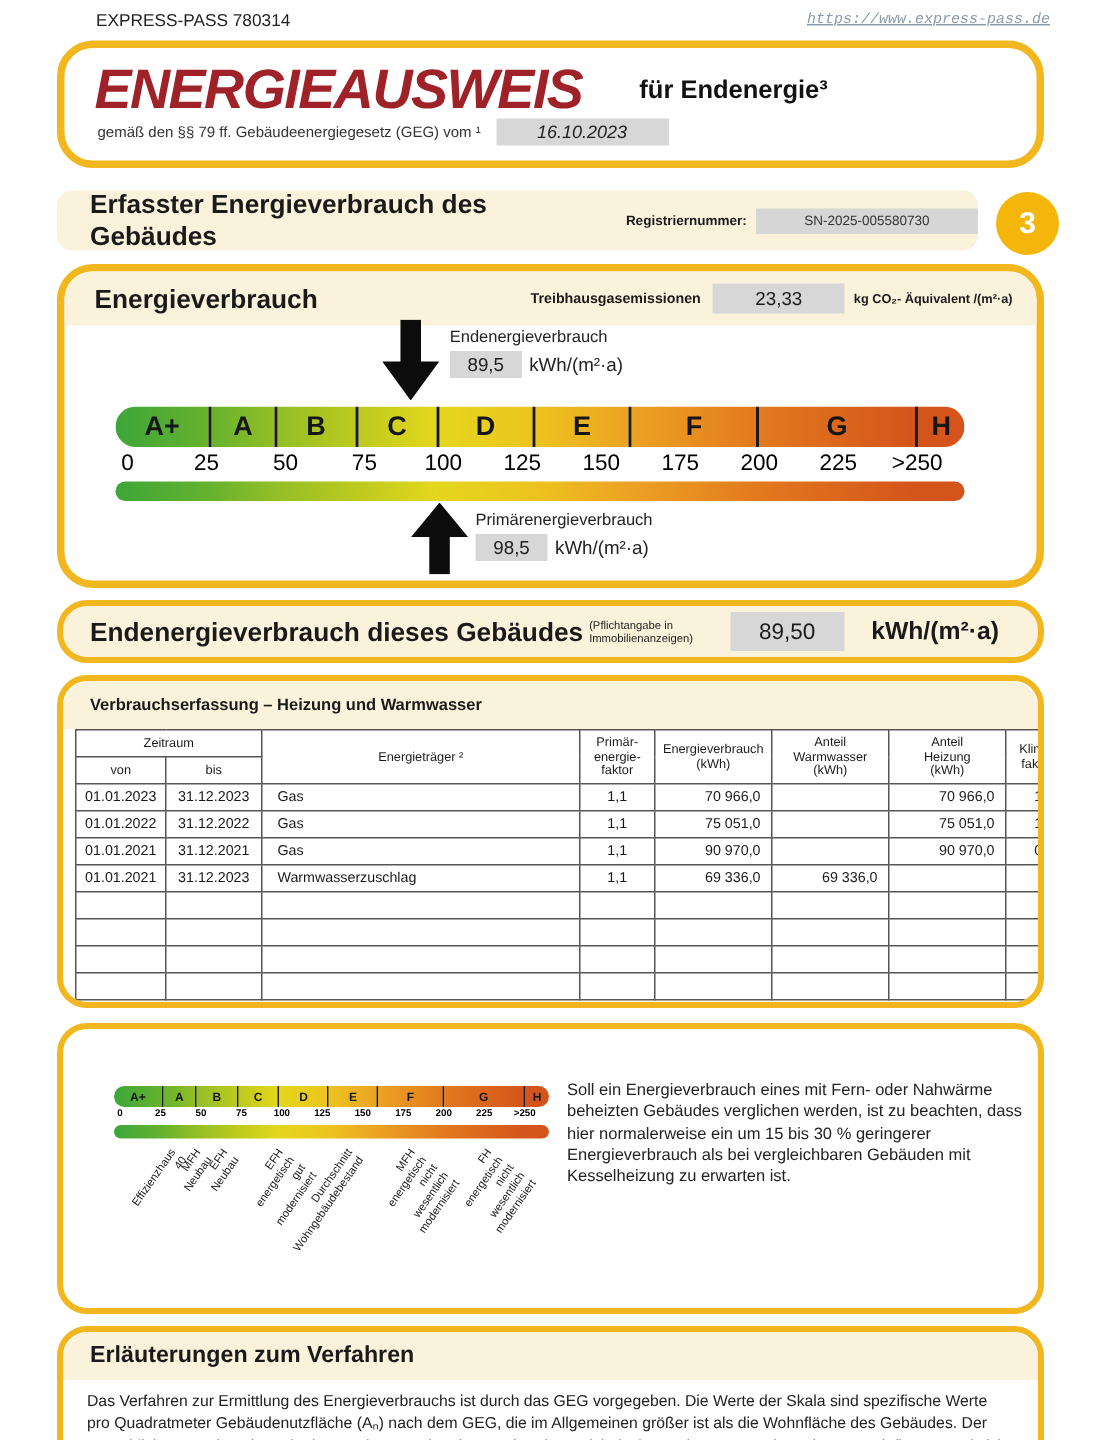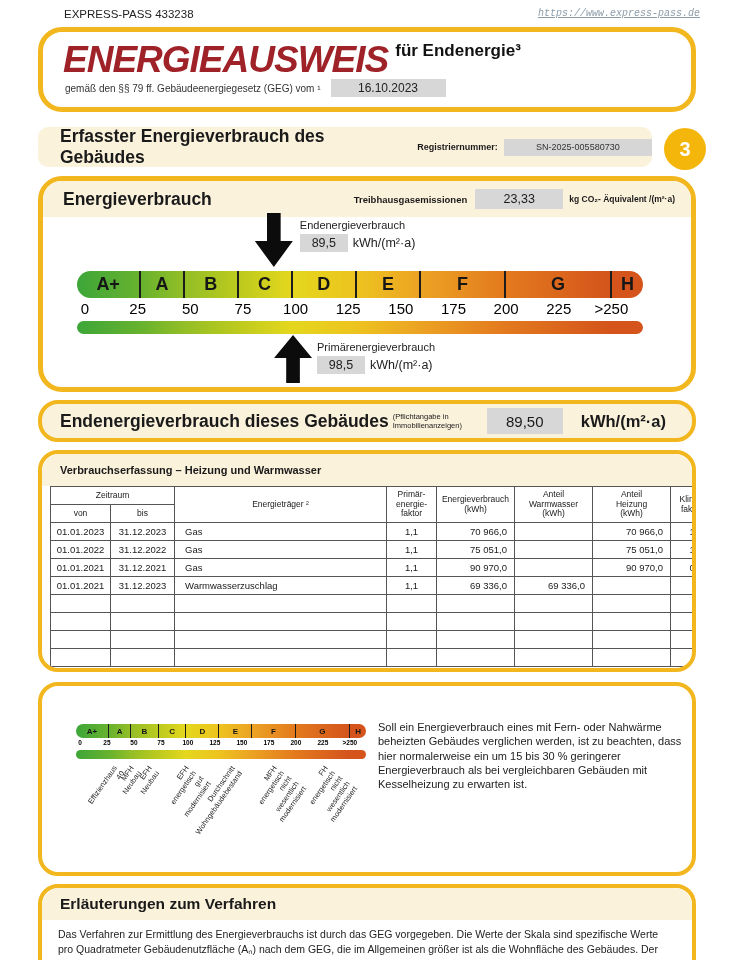--- a/index.html
+++ b/index.html
@@ -13,26 +13,26 @@
   .site-link{font-size:10px;font-style:italic;color:#8C9BA8;text-decoration:underline;cursor:pointer;font-family:Liberation Mono, monospace;}
 
   
   .goldbox{position:absolute;left:38px;width:658px;background:#fff;
            border:5px solid #F2B71E;border-radius:24px;box-sizing:border-box;}
   .goldbox.thin{border-width:4px;border-radius:20px;}
   .creamhead{background:#FBF2DC;border-radius:18px 18px 0 0;display:flex;align-items:center;}
 
   
   .titlebox{top:27px;height:85px;}
-  .title-row{display:flex;align-items:flex-start;margin:9px 0 0 20px;}
+  .title-row{display:flex;align-items:center;margin:9px 0 0 20px;gap:31px;}
   .main-title{font-size:37px;font-weight:bold;font-style:italic;color:#9E2228;letter-spacing:-1px;line-height:1;}
   .sub-title{font-size:17px;font-weight:bold;color:#111;margin-left:7px;}
   .law-row{display:flex;align-items:center;margin:1px 0 0 22px;font-size:10px;color:#333;}
   .datebox{width:115px;height:18px;background:#D7D7D7;margin-left:10px;
-           display:flex;align-items:center;justify-content:center;font-size:12px;color:#222;}
+           display:flex;align-items:center;justify-content:center;font-size:12px;color:#222;font-style:italic;}
 
   
   .sectionbar{position:absolute;left:38px;top:127px;width:614px;height:40px;background:#FBF2DC;
               border-radius:10px;display:flex;align-items:center;padding:0 0 0 22px;box-sizing:border-box;}
   .sectionbar .t{font-size:17.5px;font-weight:bold;}
   .reg-label{font-size:9px;font-weight:bold;margin-left:12px;}
   .regbox{width:152px;height:17px;background:#D6D6D6;margin-left:6px;display:flex;
           align-items:center;justify-content:center;font-size:9px;color:#333;}
   .badge{position:absolute;left:664px;top:128px;width:42px;height:42px;border-radius:50%;
          background:#F5B60C;color:#fff;font-size:20px;font-weight:bold;
@@ -118,21 +118,21 @@
   .explhead{height:32px;padding-left:18px;}
   .explhead .t{font-size:15.5px;font-weight:bold;}
   .expl-body{padding:7px 16px 0 16px;font-size:10.5px;line-height:1.45;color:#222;}
 </style>
 </head>
 <body>
 
 <div class="page">
 
   <div class="tophead">
-    <span class="doc-num">EXPRESS-PASS 433238</span>
+    <span class="doc-num">EXPRESS-PASS 780314</span>
     <a class="site-link">https://www.express-pass.de</a>
   </div>
 
   <div class="goldbox titlebox">
     <div class="title-row">
       <span class="main-title">ENERGIEAUSWEIS</span>
       <span class="sub-title">für Endenergie³</span>
     </div>
     <div class="law-row">
       <span>gemäß den §§ 79 ff. Gebäudeenergiegesetz (GEG) vom ¹</span>

